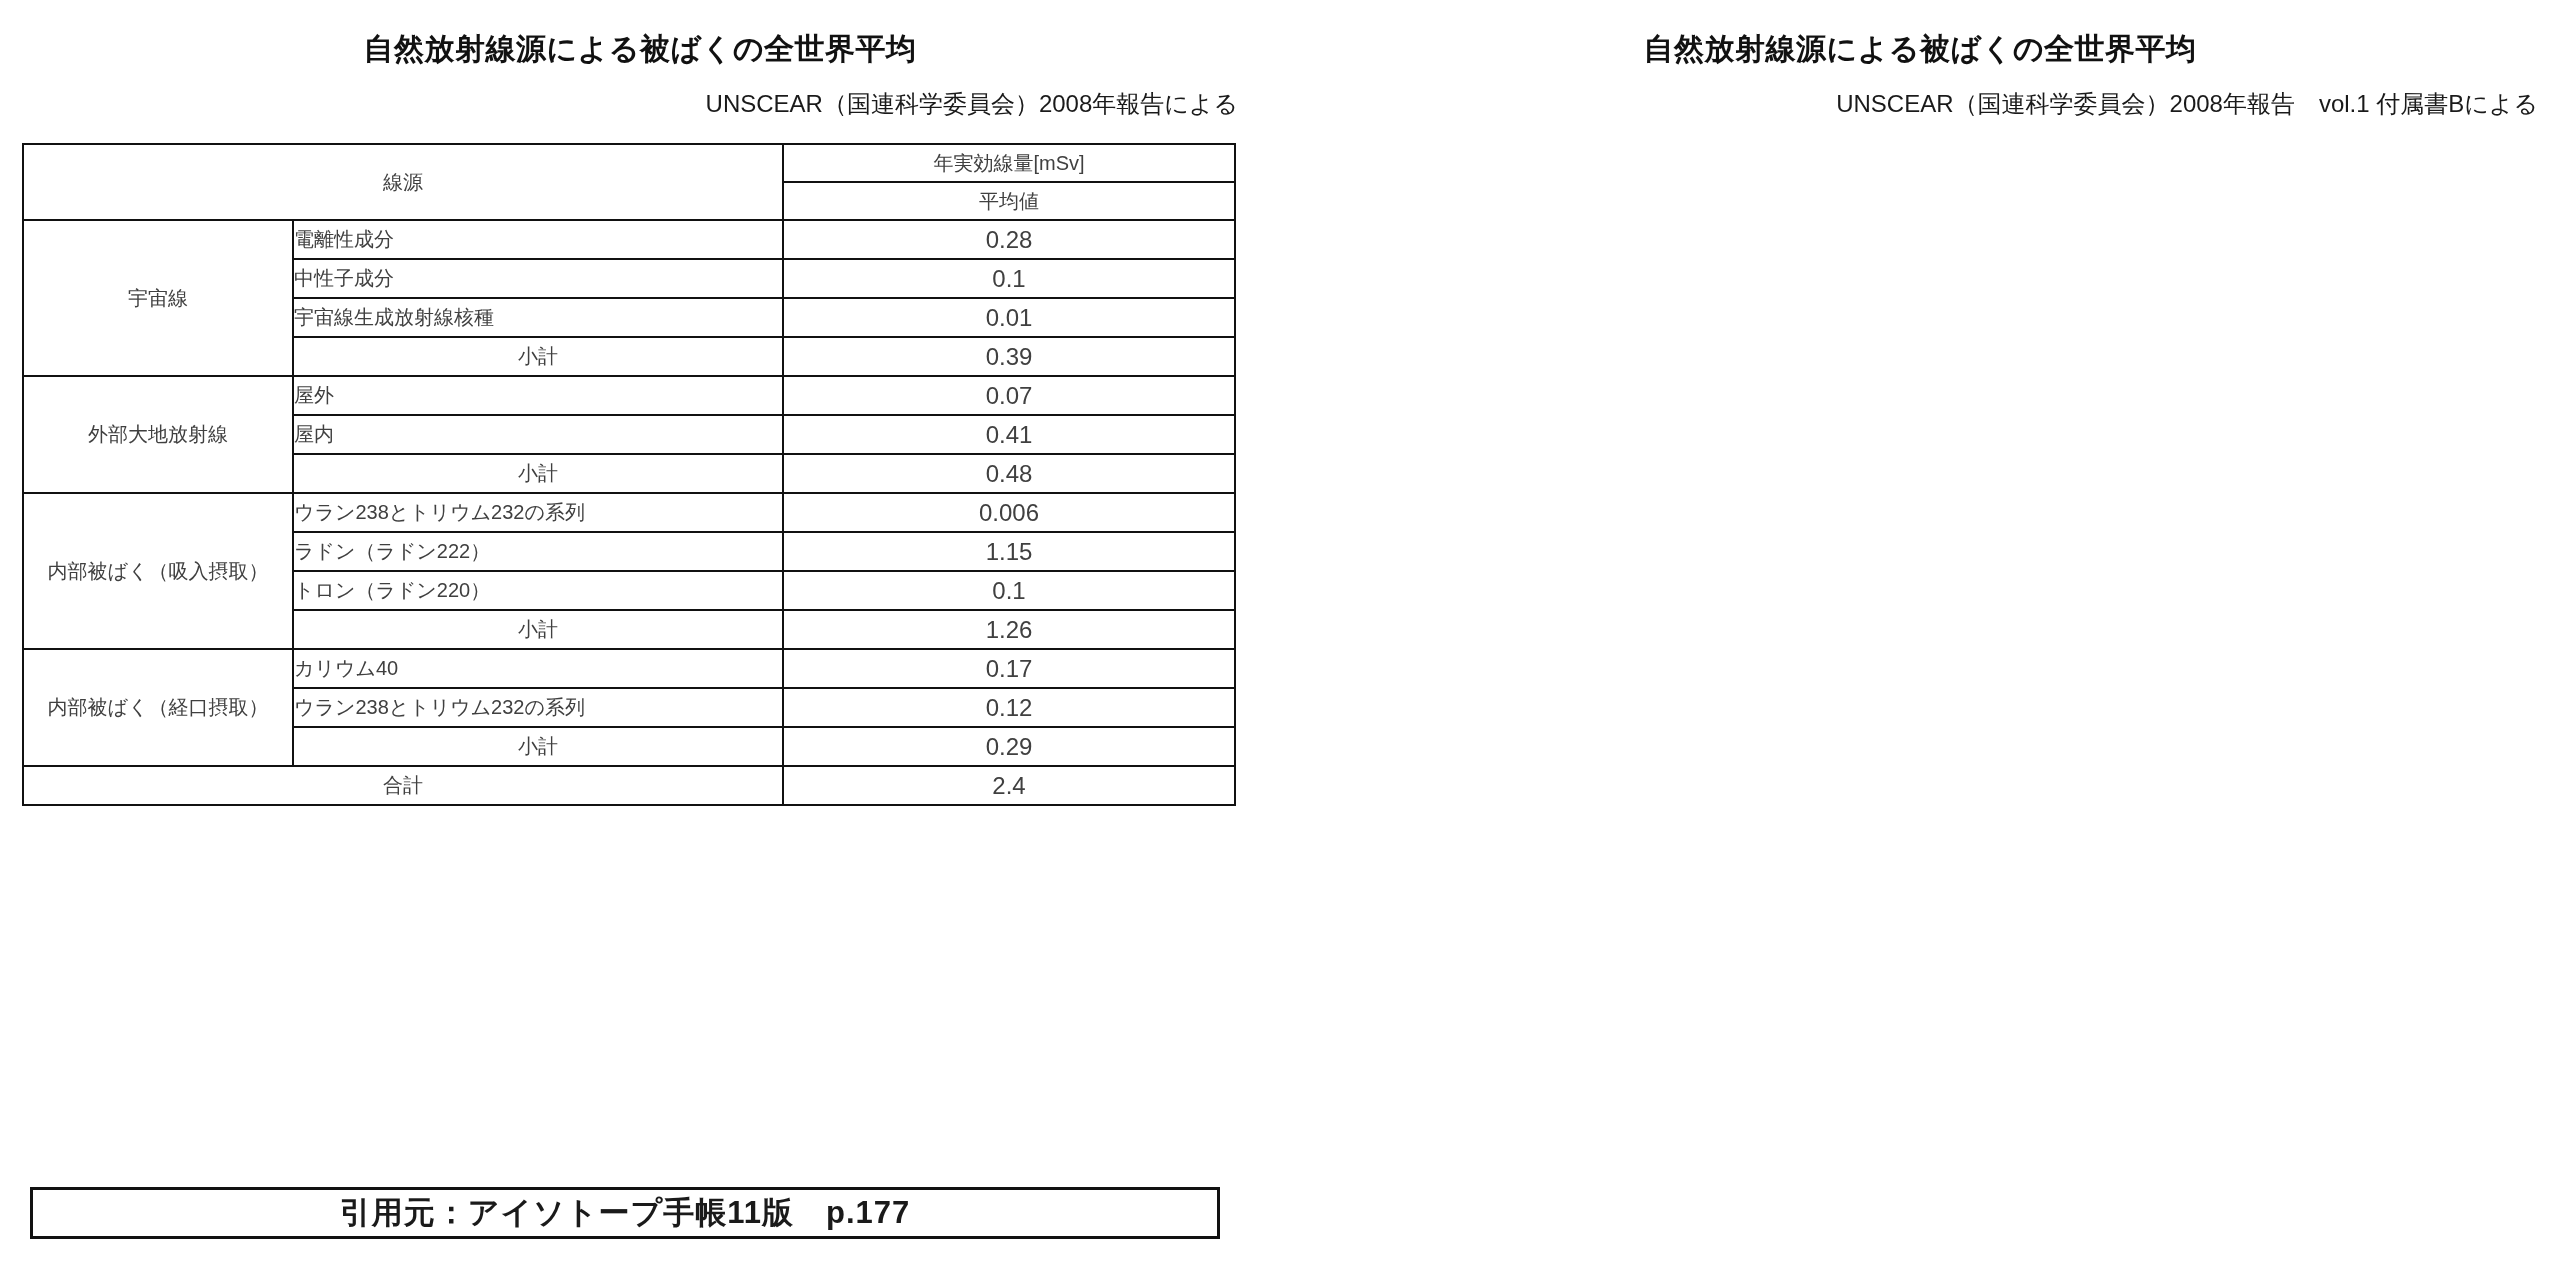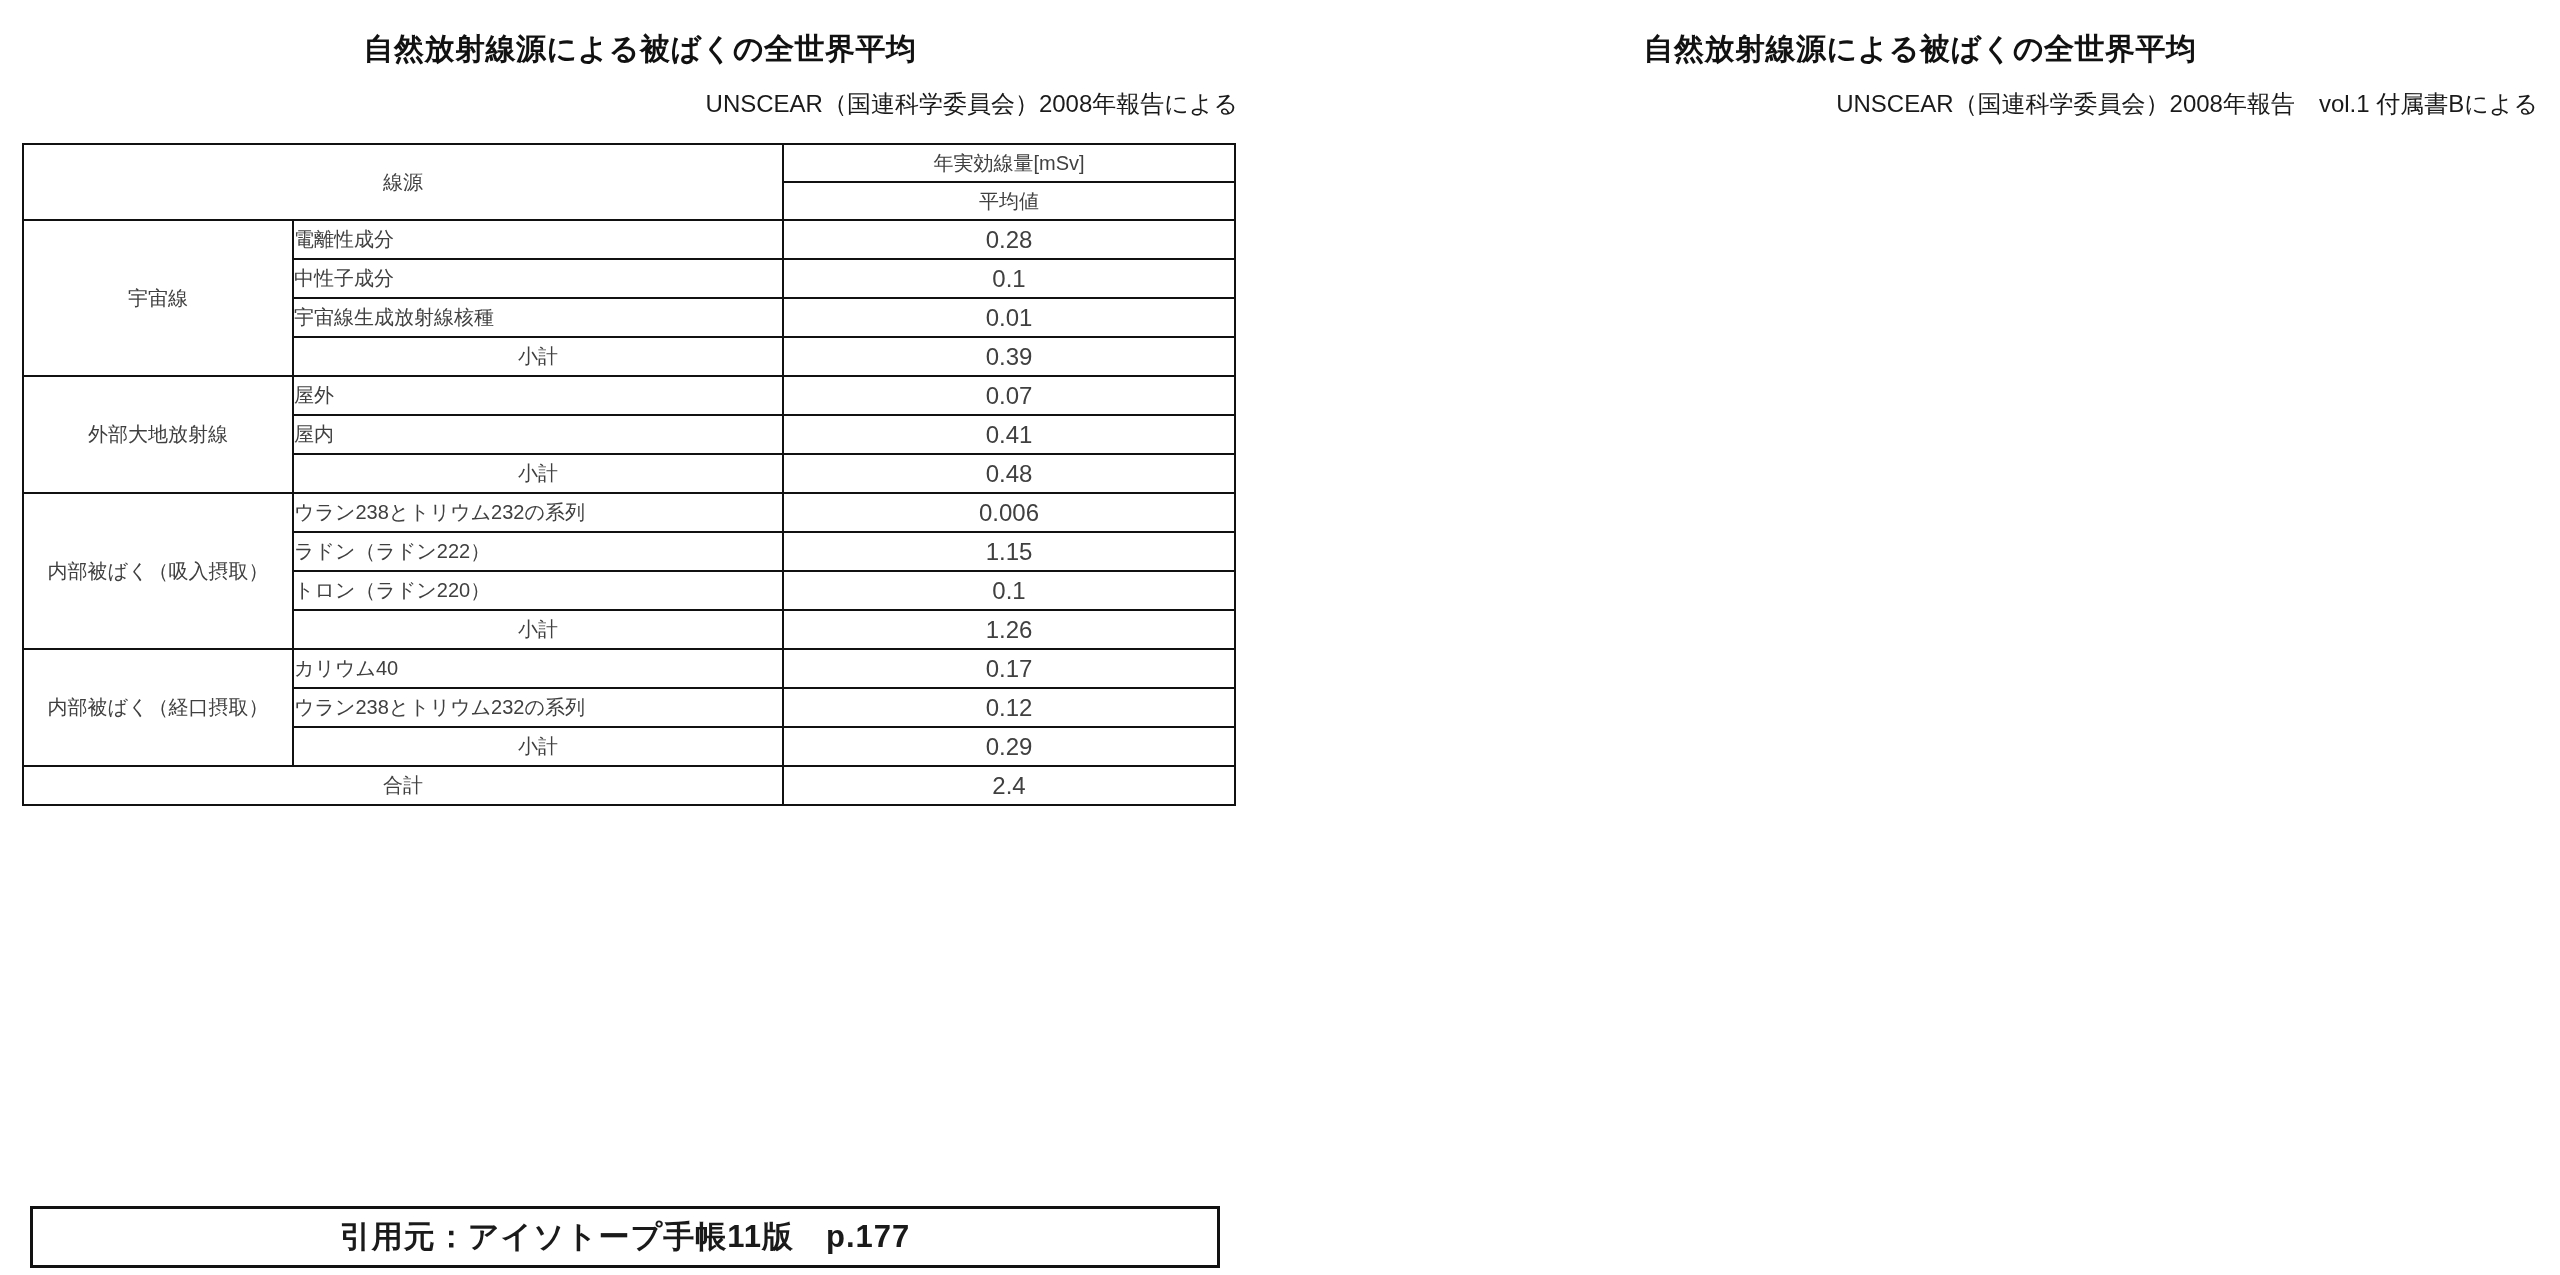--- a/index.html
+++ b/index.html
@@ -86,28 +86,27 @@
     position: absolute;
     left: 22px;
     top: 128px;
     width: 1212px;
   }
 
   .source-box {
     position: absolute;
     box-sizing: border-box;
     border: 3px solid #111;
-    height: 62px;
+    height: 52px;
     display: flex;
     align-items: center;
     justify-content: center;
     font-size: 31px;
     font-weight: bold;
     letter-spacing: 1px;
-    margin-top: 19px;
   }
   .source-left {
     left: 30px;
     top: 1172px;
     width: 1190px;
   }
 </style>
 </head>
 <body>
 

